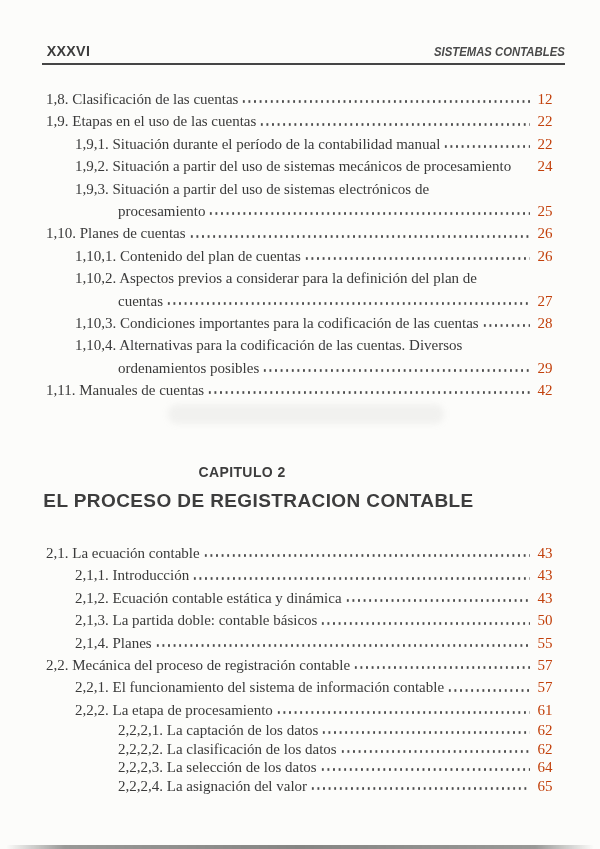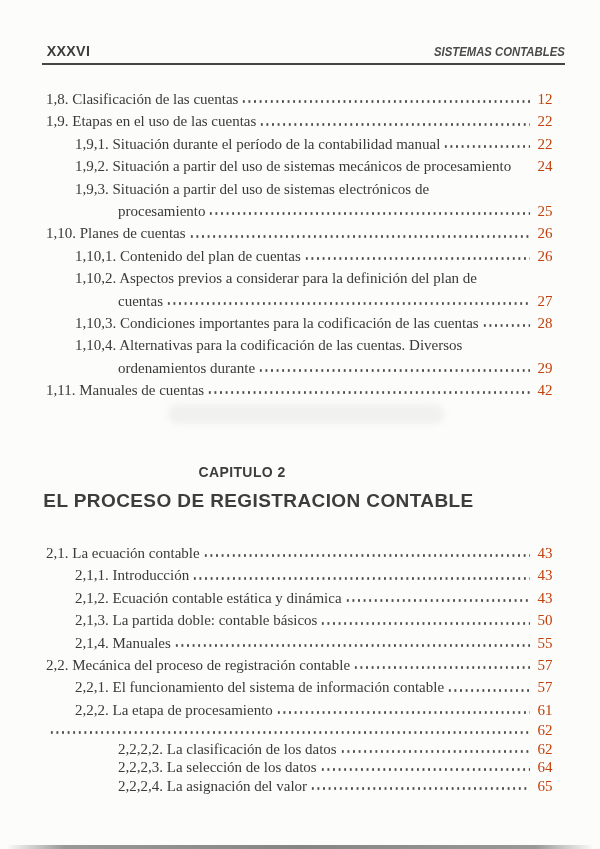--- a/index.html
+++ b/index.html
@@ -222,21 +222,21 @@
     <span class="entry-text">1,10,3. Condiciones importantes para la codificación de las cuentas</span>
     <span class="dots"></span>
     <span class="page-num">28</span>
   </div>
       <div class="row lvl2 nodots">
     <span class="entry-text">1,10,4. Alternativas para la codificación de las cuentas. Diversos</span>
     <span class="dots"></span>
     <span class="page-num"></span>
   </div>
       <div class="row lvl3">
-    <span class="entry-text">ordenamientos durante</span>
+    <span class="entry-text">ordenamientos posibles</span>
     <span class="dots"></span>
     <span class="page-num">29</span>
   </div>
       <div class="row lvl1">
     <span class="entry-text">1,11. Manuales de cuentas</span>
     <span class="dots"></span>
     <span class="page-num">42</span>
   </div>
     </div>
 
@@ -262,40 +262,41 @@
     <span class="entry-text">2,1,2. Ecuación contable estática y dinámica</span>
     <span class="dots"></span>
     <span class="page-num">43</span>
   </div>
       <div class="row lvl2">
     <span class="entry-text">2,1,3. La partida doble: contable básicos</span>
     <span class="dots"></span>
     <span class="page-num">50</span>
   </div>
       <div class="row lvl2">
-    <span class="entry-text">2,1,4. Manuales</span>
+    <span class="entry-text">2,1,4. Planes</span>
     <span class="dots"></span>
     <span class="page-num">55</span>
   </div>
       <div class="row lvl1">
     <span class="entry-text">2,2. Mecánica del proceso de registración contable</span>
     <span class="dots"></span>
     <span class="page-num">57</span>
   </div>
       <div class="row lvl2">
     <span class="entry-text">2,2,1. El funcionamiento del sistema de información contable</span>
     <span class="dots"></span>
     <span class="page-num">57</span>
   </div>
       <div class="row lvl2">
     <span class="entry-text">2,2,2. La etapa de procesamiento</span>
     <span class="dots"></span>
     <span class="page-num">61</span>
   </div>
       <div class="row lvl3">
+    <span class="entry-text">2,2,2,1. La captación de los datos</span>
     <span class="dots"></span>
     <span class="page-num">62</span>
   </div>
       <div class="row lvl3">
     <span class="entry-text">2,2,2,2. La clasificación de los datos</span>
     <span class="dots"></span>
     <span class="page-num">62</span>
   </div>
       <div class="row lvl3">
     <span class="entry-text">2,2,2,3. La selección de los datos</span>

